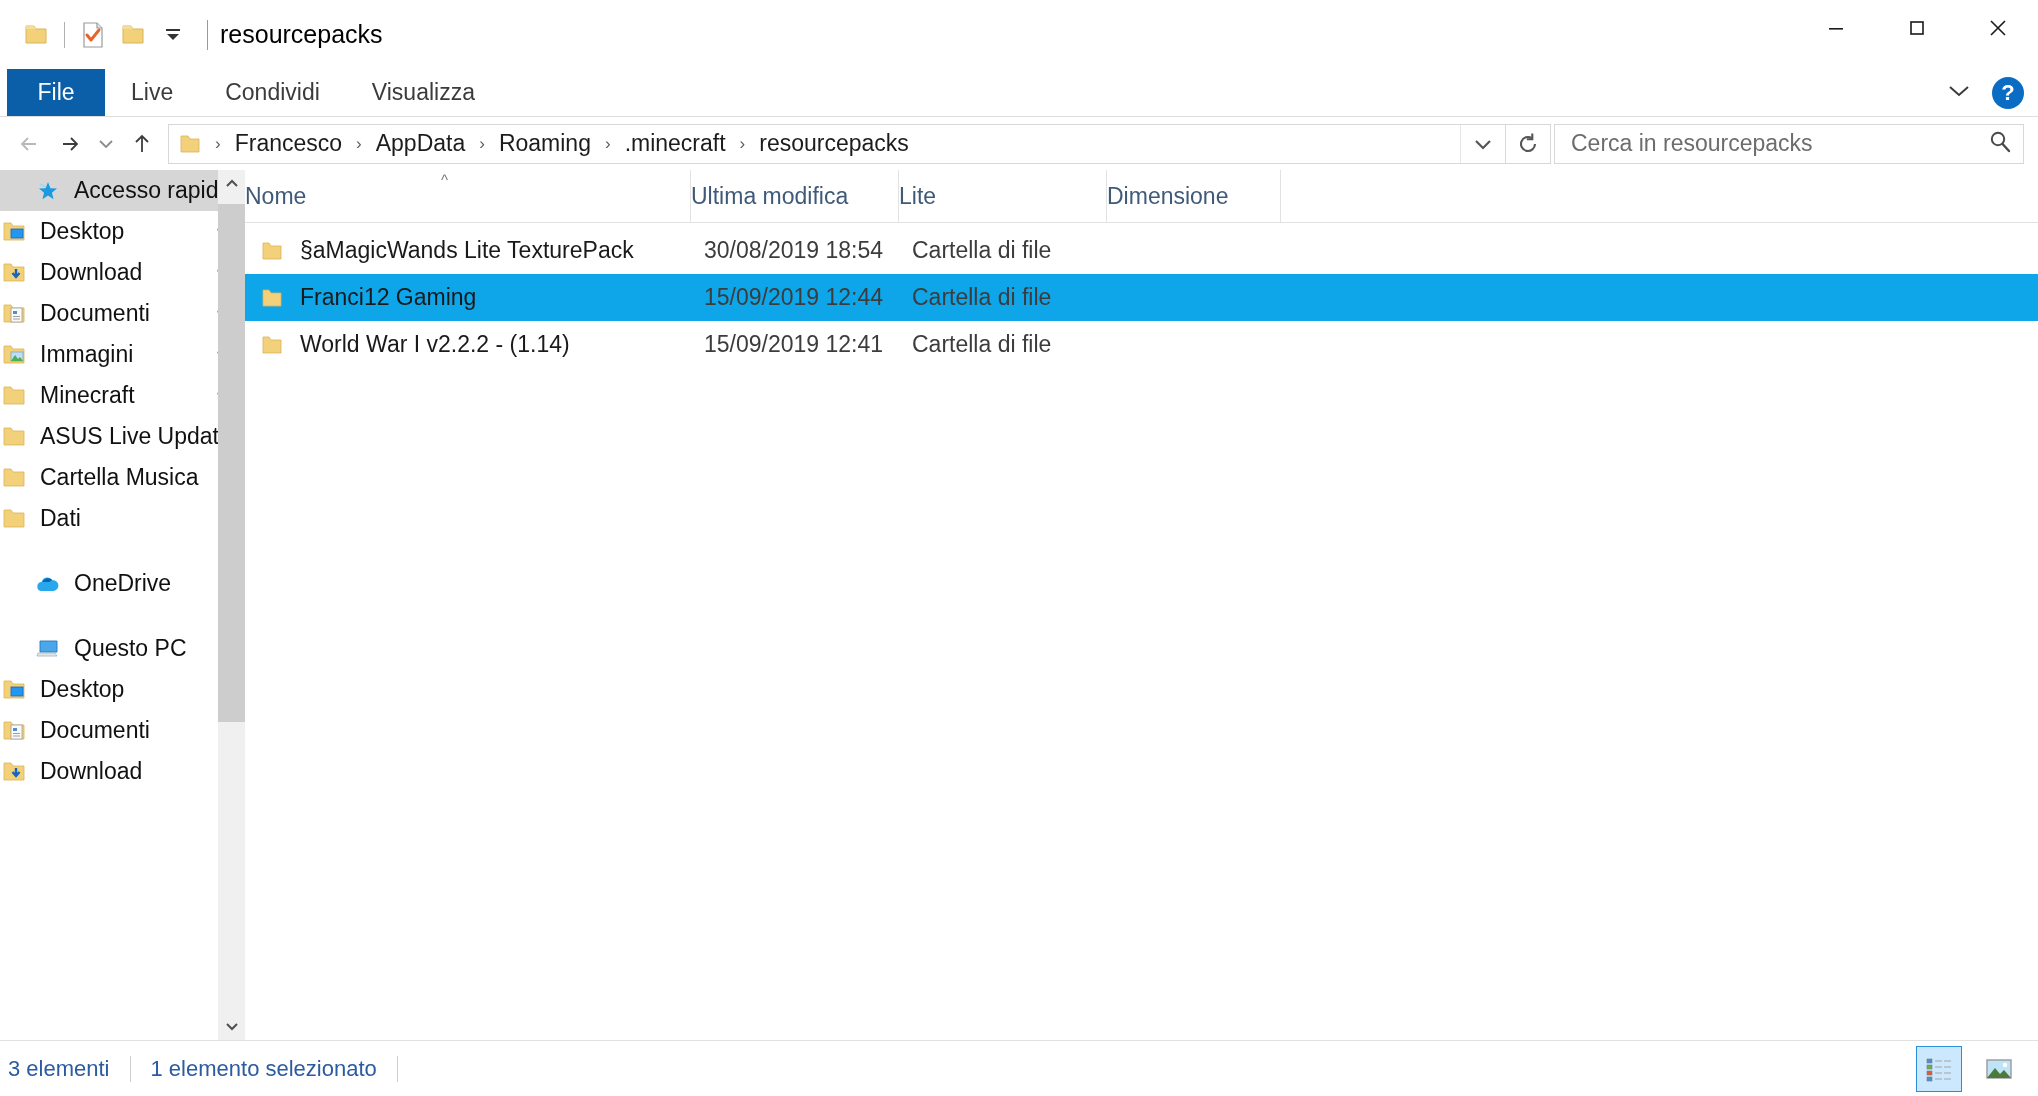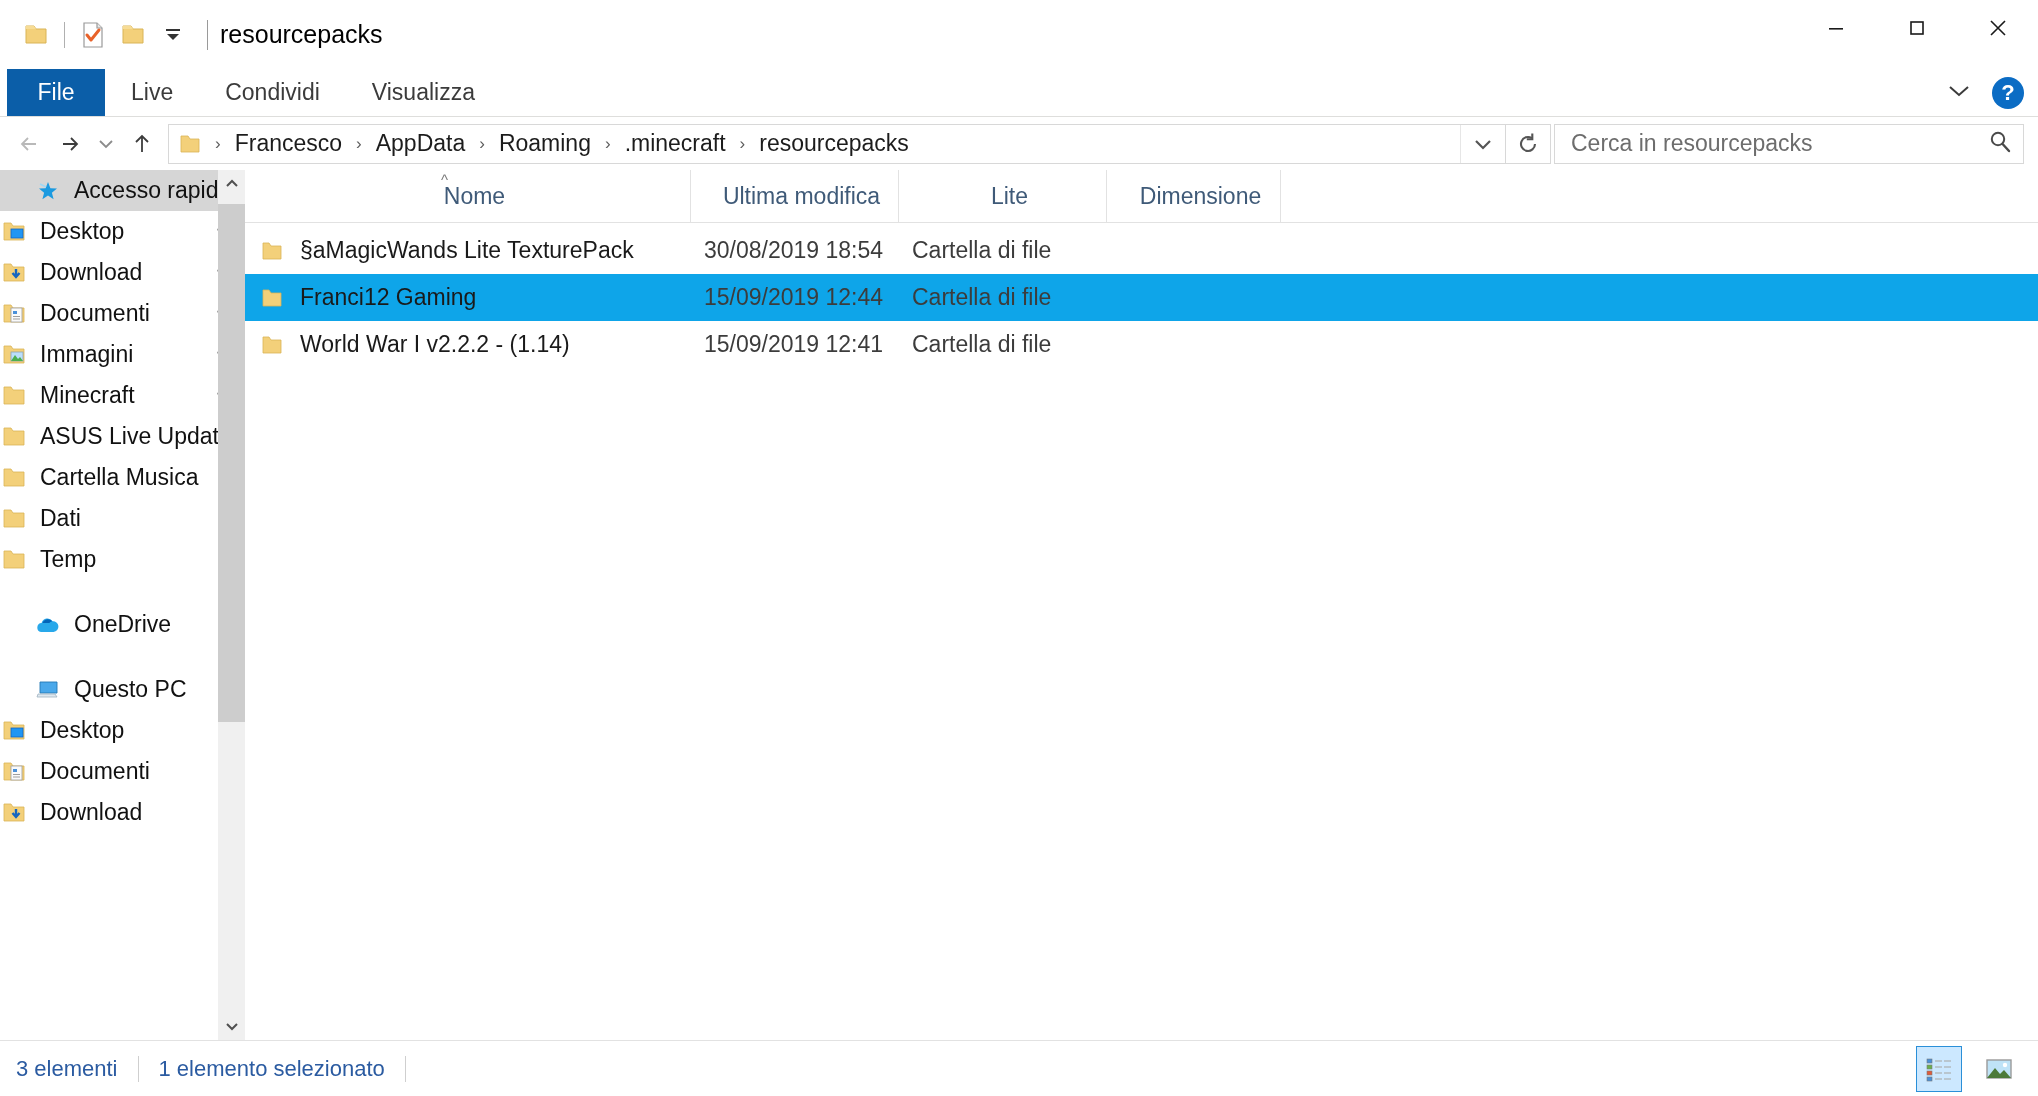--- a/index.html
+++ b/index.html
@@ -316,25 +316,23 @@
     border-bottom: 1px solid #e2e2e2;
     position: relative;
     background: #ffffff;
   }
   .col {
     font-size: 23px;
     color: #3f5a78;
     height: 100%;
     display: flex;
     align-items: center;
-    padding-left: 14px;
     box-sizing: border-box;
     position: relative;
     white-space: nowrap;
-    justify-content: center;
   }
   .col + .col { border-left: 1px solid #e2e2e2; }
   .col-name { width: 445px; flex: 0 0 445px; }
   .col-date { width: 208px; flex: 0 0 208px; }
   .col-type { width: 208px; flex: 0 0 208px; }
   .col-size { width: 175px; flex: 0 0 175px; border-right: 1px solid #e2e2e2; }
   .sort-indicator {
     position: absolute;
     left: 196px;
     top: 2px;
@@ -377,21 +375,21 @@
   }
 
   
   .statusbar {
     height: 55px;
     flex: 0 0 55px;
     border-top: 1px solid #e2e2e2;
     display: flex;
     align-items: center;
     background: #ffffff;
-    padding-left: 16px;
+    padding-left: 8px;
     position: relative;
   }
   .status-text {
     font-size: 22px;
     color: #2b5ba1;
     white-space: nowrap;
   }
   .status-sep {
     width: 1px;
     height: 26px;
@@ -665,28 +663,20 @@
 
       <div class="nav-item child">
         <span class="nav-icon">
           <svg width="24" height="22" viewBox="0 0 24 22">
               <path d="M2 2 h7 l2 3 h11 v14 h-20 z" fill="#f3d07a" stroke="#d9b457" stroke-width="0.8"></path>
             </svg>
         </span>
         <span class="nav-label">Dati</span>
       </div>
 
-      <div class="nav-item child">
-        <span class="nav-icon">
-          <svg width="24" height="22" viewBox="0 0 24 22">
-              <path d="M2 2 h7 l2 3 h11 v14 h-20 z" fill="#f3d07a" stroke="#d9b457" stroke-width="0.8"></path>
-            </svg>
-        </span>
-        <span class="nav-label">Temp</span>
-      </div>
 
       <div class="nav-gap"></div>
 
       <div class="nav-item root">
         <span class="nav-icon">
           <svg width="26" height="20" viewBox="0 0 26 20">
             <path d="M6 17 a4.6 4.6 0 0 1 0.6 -9.1 a6 6 0 0 1 10.9 -1.6 a4.8 4.8 0 0 1 1.1 10.7 z" fill="#28a8ea"></path>
             <path d="M7.5 7.9 a6 6 0 0 1 10 -1.6 a4.5 4.5 0 0 0 -3.2 1.6 z" fill="#0364b8"></path>
           </svg>
         </span>

